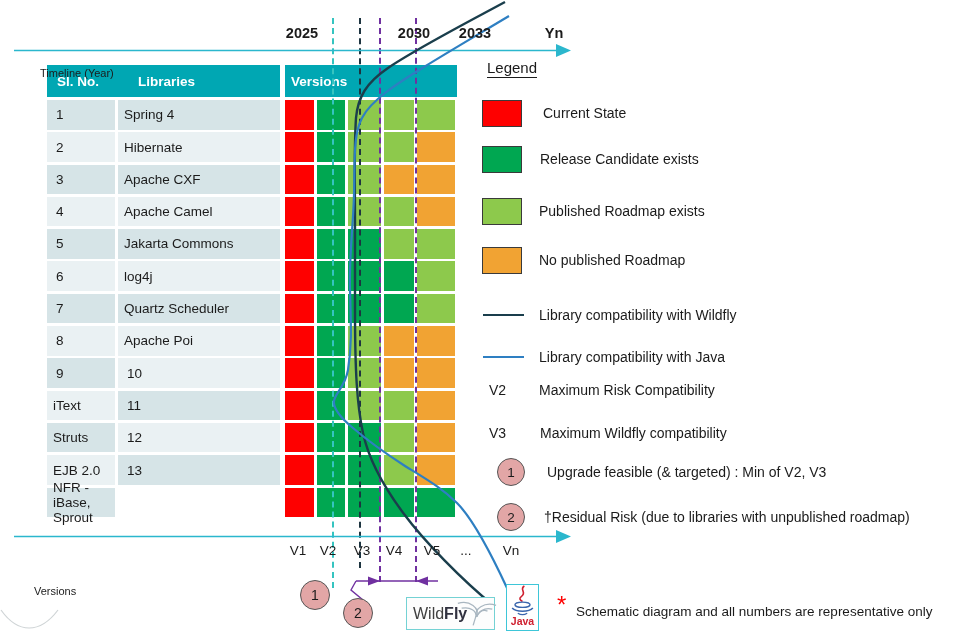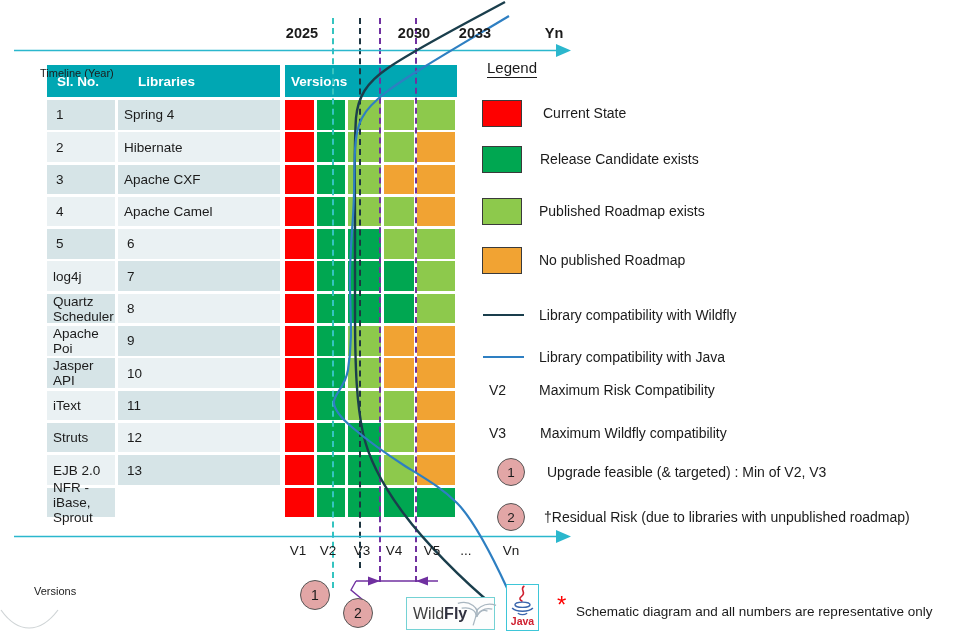--- a/index.html
+++ b/index.html
@@ -100,28 +100,28 @@
   <div class="abs" id="table-body">
       <div class="cell cell-no row-odd">1</div>
       <div class="cell cell-lib row-odd">Spring 4</div>
       <div class="cell cell-no row-even">2</div>
       <div class="cell cell-lib row-even">Hibernate</div>
       <div class="cell cell-no row-odd">3</div>
       <div class="cell cell-lib row-odd">Apache CXF</div>
       <div class="cell cell-no row-even">4</div>
       <div class="cell cell-lib row-even">Apache Camel</div>
       <div class="cell cell-no row-odd">5</div>
+      <div class="cell cell-lib row-odd">Jakarta Commons</div>
       <div class="cell cell-no row-even">6</div>
       <div class="cell cell-lib row-even">log4j</div>
       <div class="cell cell-no row-odd">7</div>
       <div class="cell cell-lib row-odd">Quartz Scheduler</div>
       <div class="cell cell-no row-even">8</div>
       <div class="cell cell-lib row-even">Apache Poi</div>
       <div class="cell cell-no row-odd">9</div>
-      <div class="cell cell-lib row-odd">Jasper API</div>
       <div class="cell cell-no row-even">10</div>
       <div class="cell cell-lib row-even">iText</div>
       <div class="cell cell-no row-odd">11</div>
       <div class="cell cell-lib row-odd">Struts</div>
       <div class="cell cell-no row-even">12</div>
       <div class="cell cell-lib row-even">EJB 2.0</div>
       <div class="cell cell-no row-odd">13</div>
       <div class="cell cell-lib row-odd">NFR - iBase, Sprout</div>
     </div>
   <div class="abs" id="version-grid">

